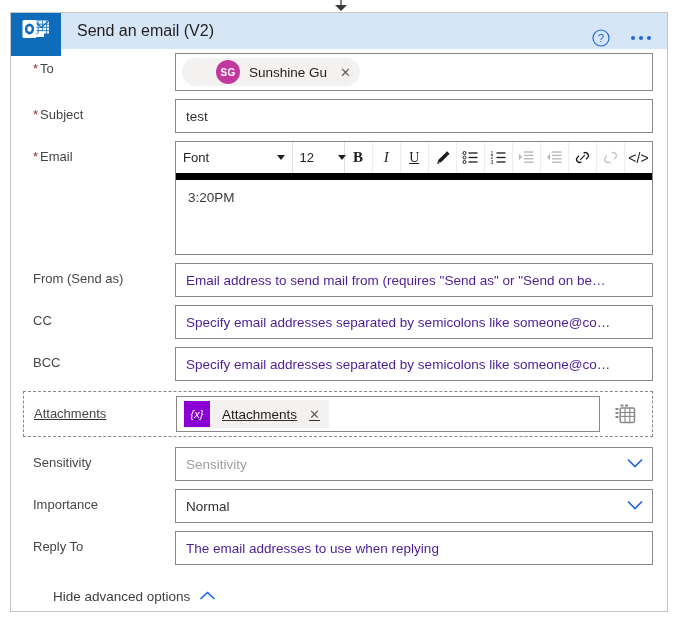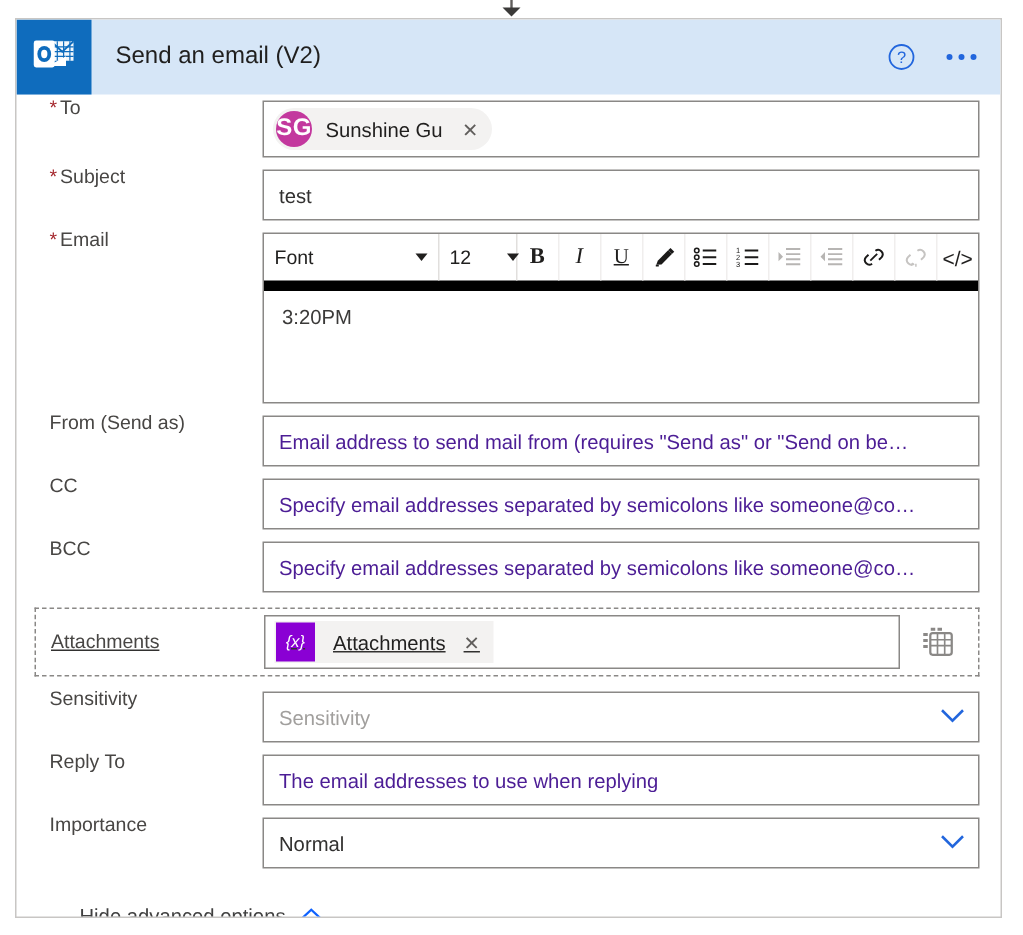--- a/index.html
+++ b/index.html
@@ -35,21 +35,21 @@
     width: 658px;
     height: 600px;
     border: 1px solid #c8c6c4;
     background: #ffffff;
     box-sizing: border-box;
     overflow: hidden;
   }
 
   
   .card-header {
-    height: 50px;
+    height: 36px;
     background: #d6e6f7;
     display: flex;
     align-items: center;
     position: relative;
   }
   .app-icon {
     width: 50px;
     height: 50px;
     background: #0f6cbd;
     display: flex;
@@ -99,21 +99,21 @@
   .row {
     display: flex;
     align-items: flex-start;
     padding: 0 14px 0 12px;
     min-height: 40px;
   }
   .row .label {
     flex: 0 0 152px;
     font-size: 13px;
     color: #484644;
-    padding-top: 1px;
+    padding-top: 12px;
     box-sizing: border-box;
     padding-left: 10px;
     line-height: 16px;
     white-space: nowrap;
   }
   .row .label .req {
     color: #a4262c;
     margin-right: 2px;
     font-size: 13px;
   }
@@ -155,27 +155,28 @@
     border-radius: 16px;
     height: 28px;
     padding: 0 6px 0 2px;
   }
   .avatar {
     width: 24px;
     height: 24px;
     border-radius: 50%;
     background: #c3389e;
     color: #ffffff;
-    font-size: 16px;
+    font-size: 10px;
     font-weight: bold;
     display: flex;
     align-items: center;
     justify-content: center;
     letter-spacing: 0.3px;
     flex: 0 0 24px;
+    margin-left: 32px;
   }
   .person-pill .pname {
     margin: 0 10px 0 9px;
     font-size: 13.5px;
     color: #201f1e;
     white-space: nowrap;
   }
   .x-btn {
     color: #605e5c;
     font-size: 13px;
@@ -564,38 +565,38 @@
           <span class="chevron-down">
             <svg width="18" height="12" viewBox="0 0 18 12">
               <path d="M2 2.5 L9 9.5 L16 2.5" fill="none" stroke="#2266dd" stroke-width="1.7"></path>
             </svg>
           </span>
         </div>
       </div>
     </div>
 
     <div class="row">
-      <div class="label">Reply To</div>
-      <div class="control">
-        <div class="field placeholder-dark">
-          <span class="txt">The email addresses to use when replying</span>
-        </div>
-      </div>
-    </div>
-
-    <div class="row">
       <div class="label">Importance</div>
       <div class="control">
         <div class="field dropdown">
           <span class="txt">Normal</span>
           <span class="chevron-down">
             <svg width="18" height="12" viewBox="0 0 18 12">
               <path d="M2 2.5 L9 9.5 L16 2.5" fill="none" stroke="#2266dd" stroke-width="1.7"></path>
             </svg>
           </span>
+        </div>
+      </div>
+    </div>
+
+    <div class="row">
+      <div class="label">Reply To</div>
+      <div class="control">
+        <div class="field placeholder-dark">
+          <span class="txt">The email addresses to use when replying</span>
         </div>
       </div>
     </div>
 
     <div class="footer">
       <span class="adv-link">
         <span>Hide advanced options</span>
         <span>
           <svg width="17" height="10" viewBox="0 0 17 10">
             <path d="M1.5 8 L8.5 1.5 L15.5 8" fill="none" stroke="#0f62fe" stroke-width="1.5"></path>

